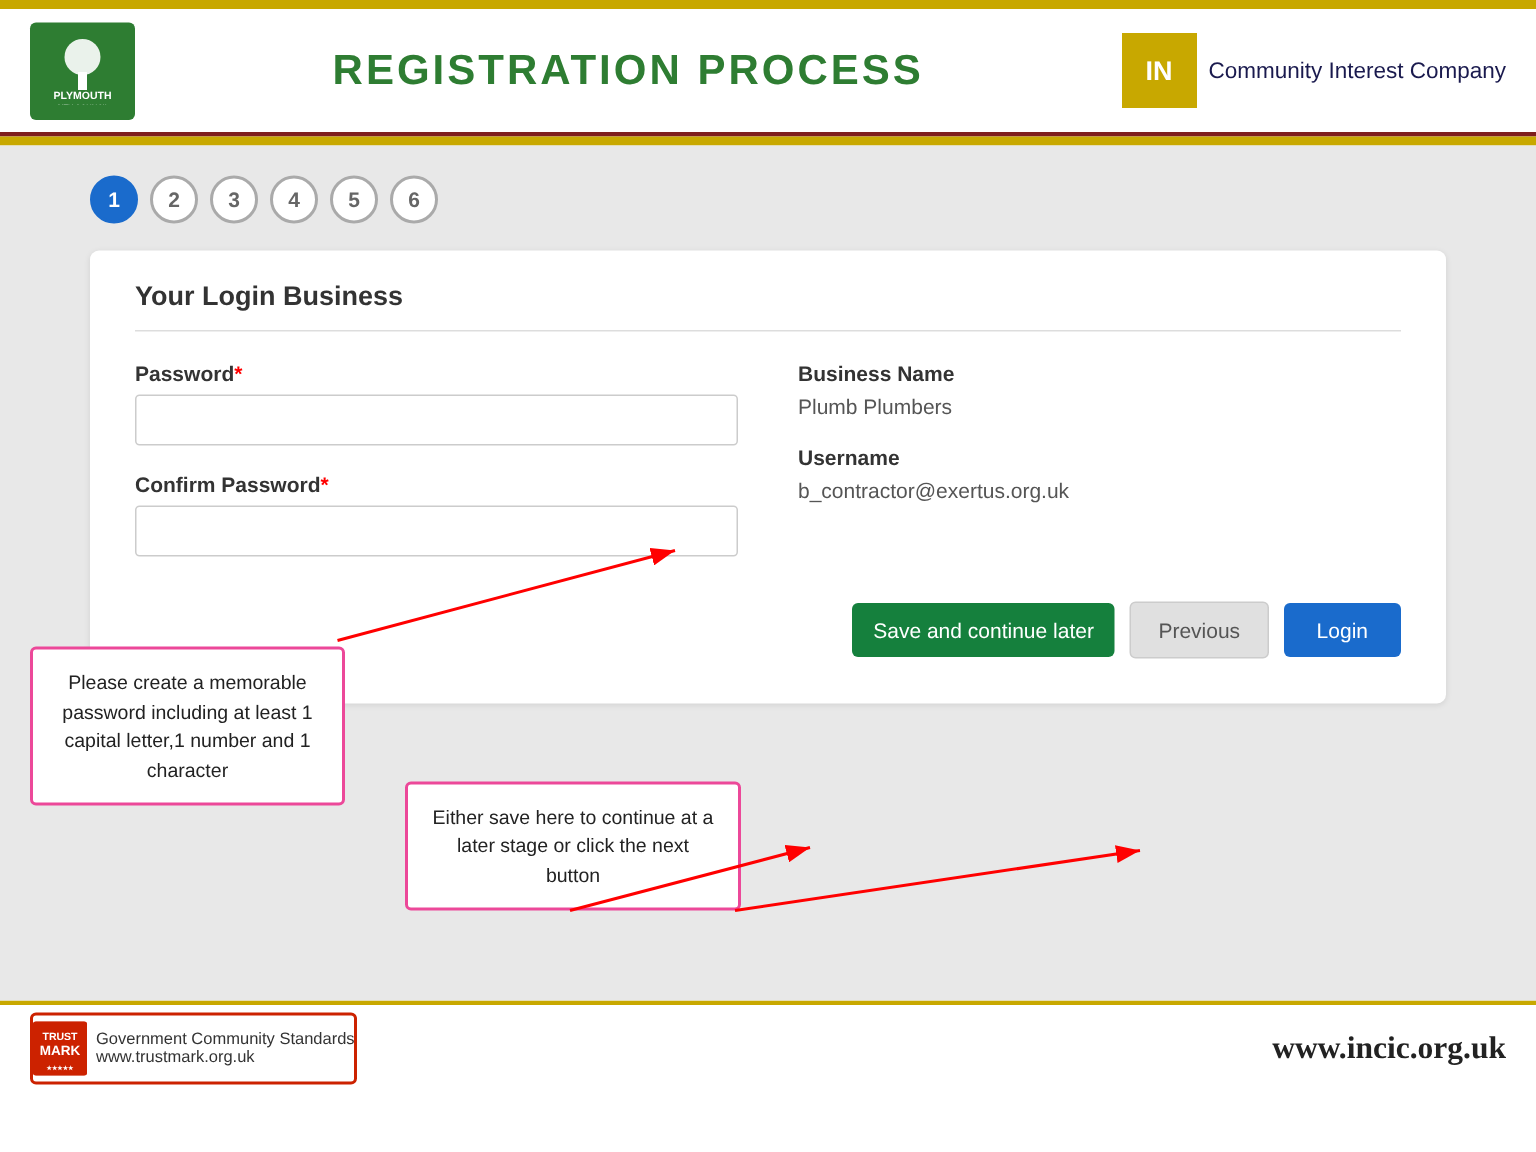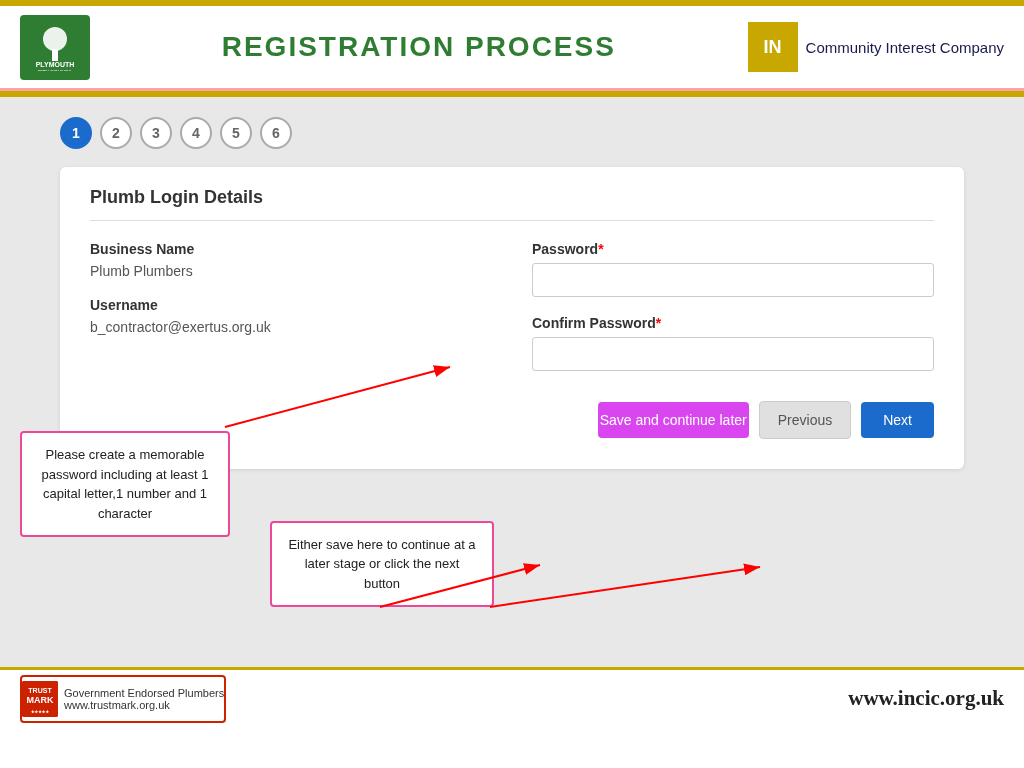--- a/index.html
+++ b/index.html
@@ -12,21 +12,21 @@
       position: relative;
     }
 
     
     .header {
       display: flex;
       align-items: center;
       justify-content: space-between;
       padding: 8px 20px;
       background: #fff;
-      border-bottom: 3px solid #fca5a5;
+      border-bottom: 3px solid #7f1d1d;
       height: 85px;
     }
     .header-logo-plymouth {
       background: #2e7d32;
       width: 70px;
       height: 65px;
       border-radius: 4px;
       display: flex;
       align-items: center;
       justify-content: center;
@@ -165,24 +165,24 @@
 
     
     .button-row {
       display: flex;
       justify-content: flex-end;
       gap: 10px;
       margin-top: 30px;
       align-items: center;
     }
     .btn-save {
-      background: #d946ef;
+      background: #15803d;
       color: white;
       border: none;
-      padding: 10px 2px;
+      padding: 10px 14px;
       font-size: 14px;
       border-radius: 4px;
       cursor: pointer;
     }
     .btn-previous {
       background: #e0e0e0;
       color: #555;
       border: 1px solid #ccc;
       padding: 10px 18px;
       font-size: 14px;
@@ -321,55 +321,55 @@
       </div>
     <div class="step-circle">
         <span>5</span>
       </div>
     <div class="step-circle">
         <span>6</span>
       </div>
   </div>
 
   <div class="form-card">
-    <div class="form-card-title">Plumb Login Details</div>
+    <div class="form-card-title">Your Login Business</div>
 
     <div class="form-grid">
-
-      <div>
-        <div class="form-group">
-          <label>Business Name</label>
-          <div class="field-value">Plumb Plumbers</div>
-        </div>
-        <div class="form-group" style="margin-top:18px;">
-          <label>Username</label>
-          <div class="field-value">b_contractor@exertus.org.uk</div>
-        </div>
-      </div>
 
       <div>
         <div class="form-group">
           <label>
             <span>Password</span><span class="required-star">*</span>
           </label>
           <input type="password" autocomplete="new-password" style="">
         </div>
         <div class="form-group" style="margin-top:18px;">
           <label>
             <span>Confirm Password</span><span class="required-star">*</span>
           </label>
           <input type="password" autocomplete="new-password" style="">
         </div>
       </div>
+
+      <div>
+        <div class="form-group">
+          <label>Business Name</label>
+          <div class="field-value">Plumb Plumbers</div>
+        </div>
+        <div class="form-group" style="margin-top:18px;">
+          <label>Username</label>
+          <div class="field-value">b_contractor@exertus.org.uk</div>
+        </div>
+      </div>
     </div>
 
     <div class="button-row">
       <button class="btn-save">Save and continue later</button>
       <button class="btn-previous">Previous</button>
-      <button class="btn-next">Next</button>
+      <button class="btn-next">Login</button>
     </div>
   </div>
 
   <div class="annotation-box annotation-left">
     <span>Please create a memorable password including at least 1 capital letter,1 number and 1 character</span>
   </div>
 
   <div class="annotation-box annotation-bottom">
     <span>Either save here to continue at a later stage or click the next button</span>
   </div>
@@ -395,19 +395,19 @@
   <div class="trustmark-badge">
     <div class="trustmark-icon">
       <svg width="36" height="36" viewBox="0 0 36 36">
         <rect width="36" height="36" fill="#cc2200" rx="2"></rect>
         <text x="18" y="12" text-anchor="middle" font-size="7" fill="white" font-weight="bold">TRUST</text>
         <text x="18" y="22" text-anchor="middle" font-size="9" fill="white" font-weight="bold">MARK</text>
         <text x="18" y="32" text-anchor="middle" font-size="4" fill="white">★★★★★</text>
       </svg>
     </div>
     <div>
-      <div class="trustmark-text">Government Endorsed Plumbers</div>
+      <div class="trustmark-text">Government Community Standards</div>
       <div class="trustmark-text">www.trustmark.org.uk</div>
     </div>
   </div>
 
   <div class="footer-url"><strong>www.incic.org.uk</strong></div>
 </div>
 
 </body></html>

